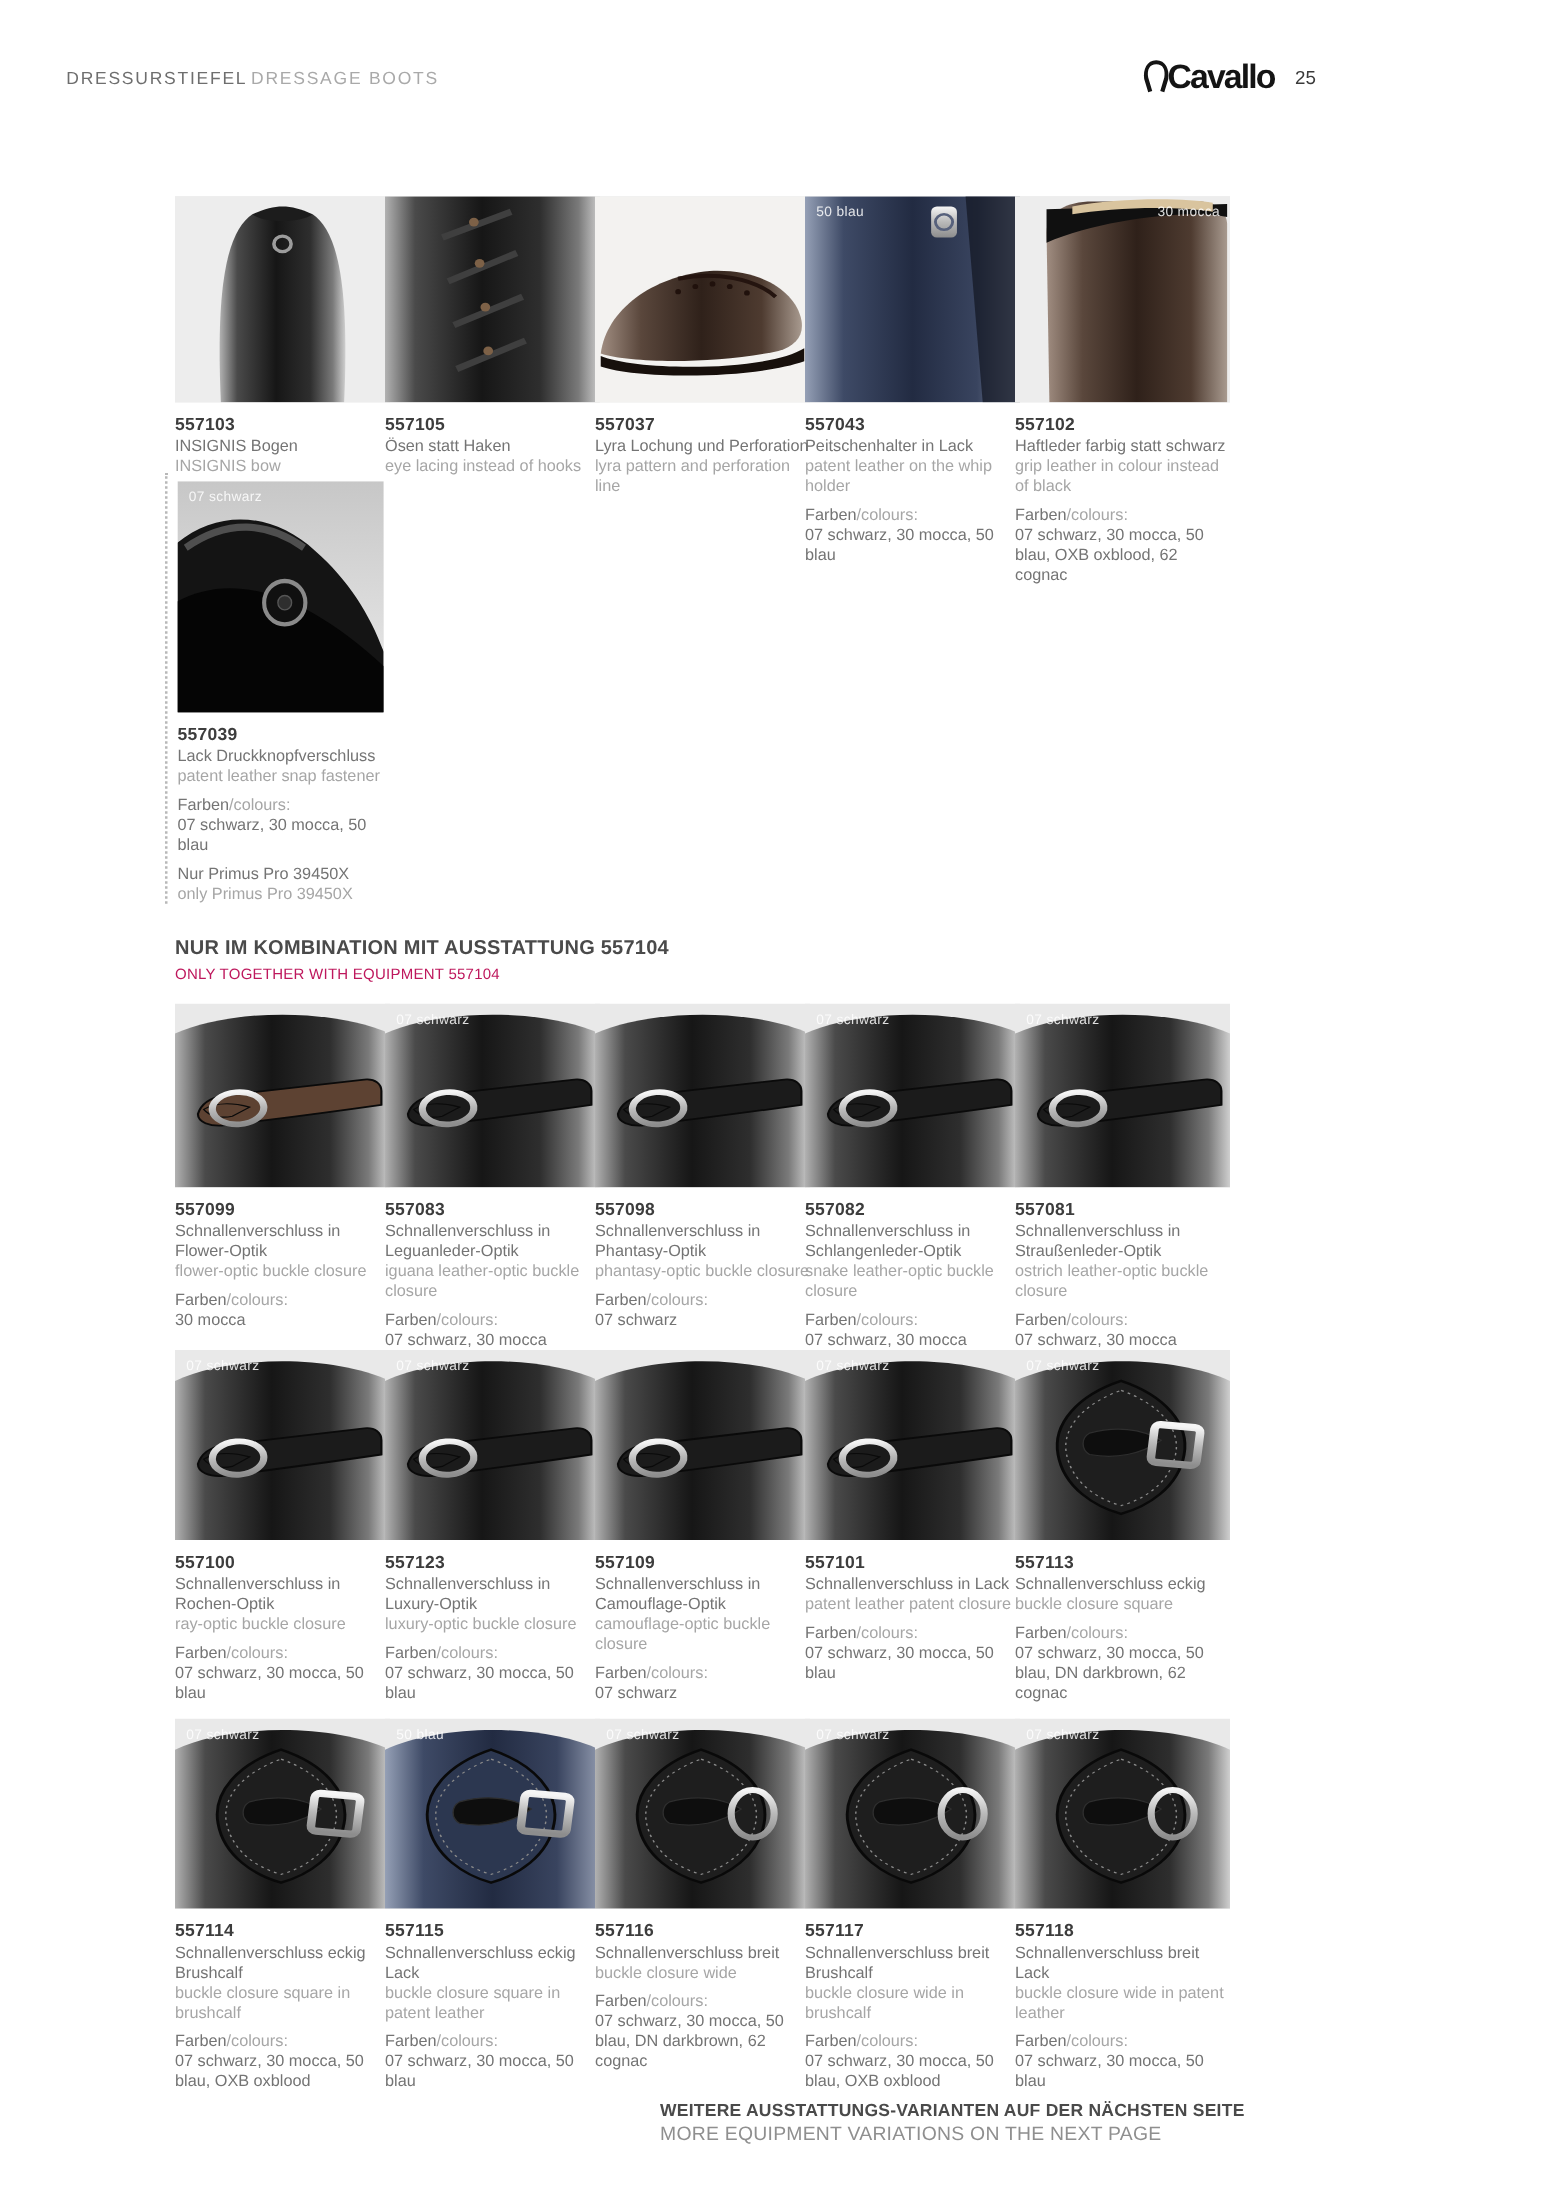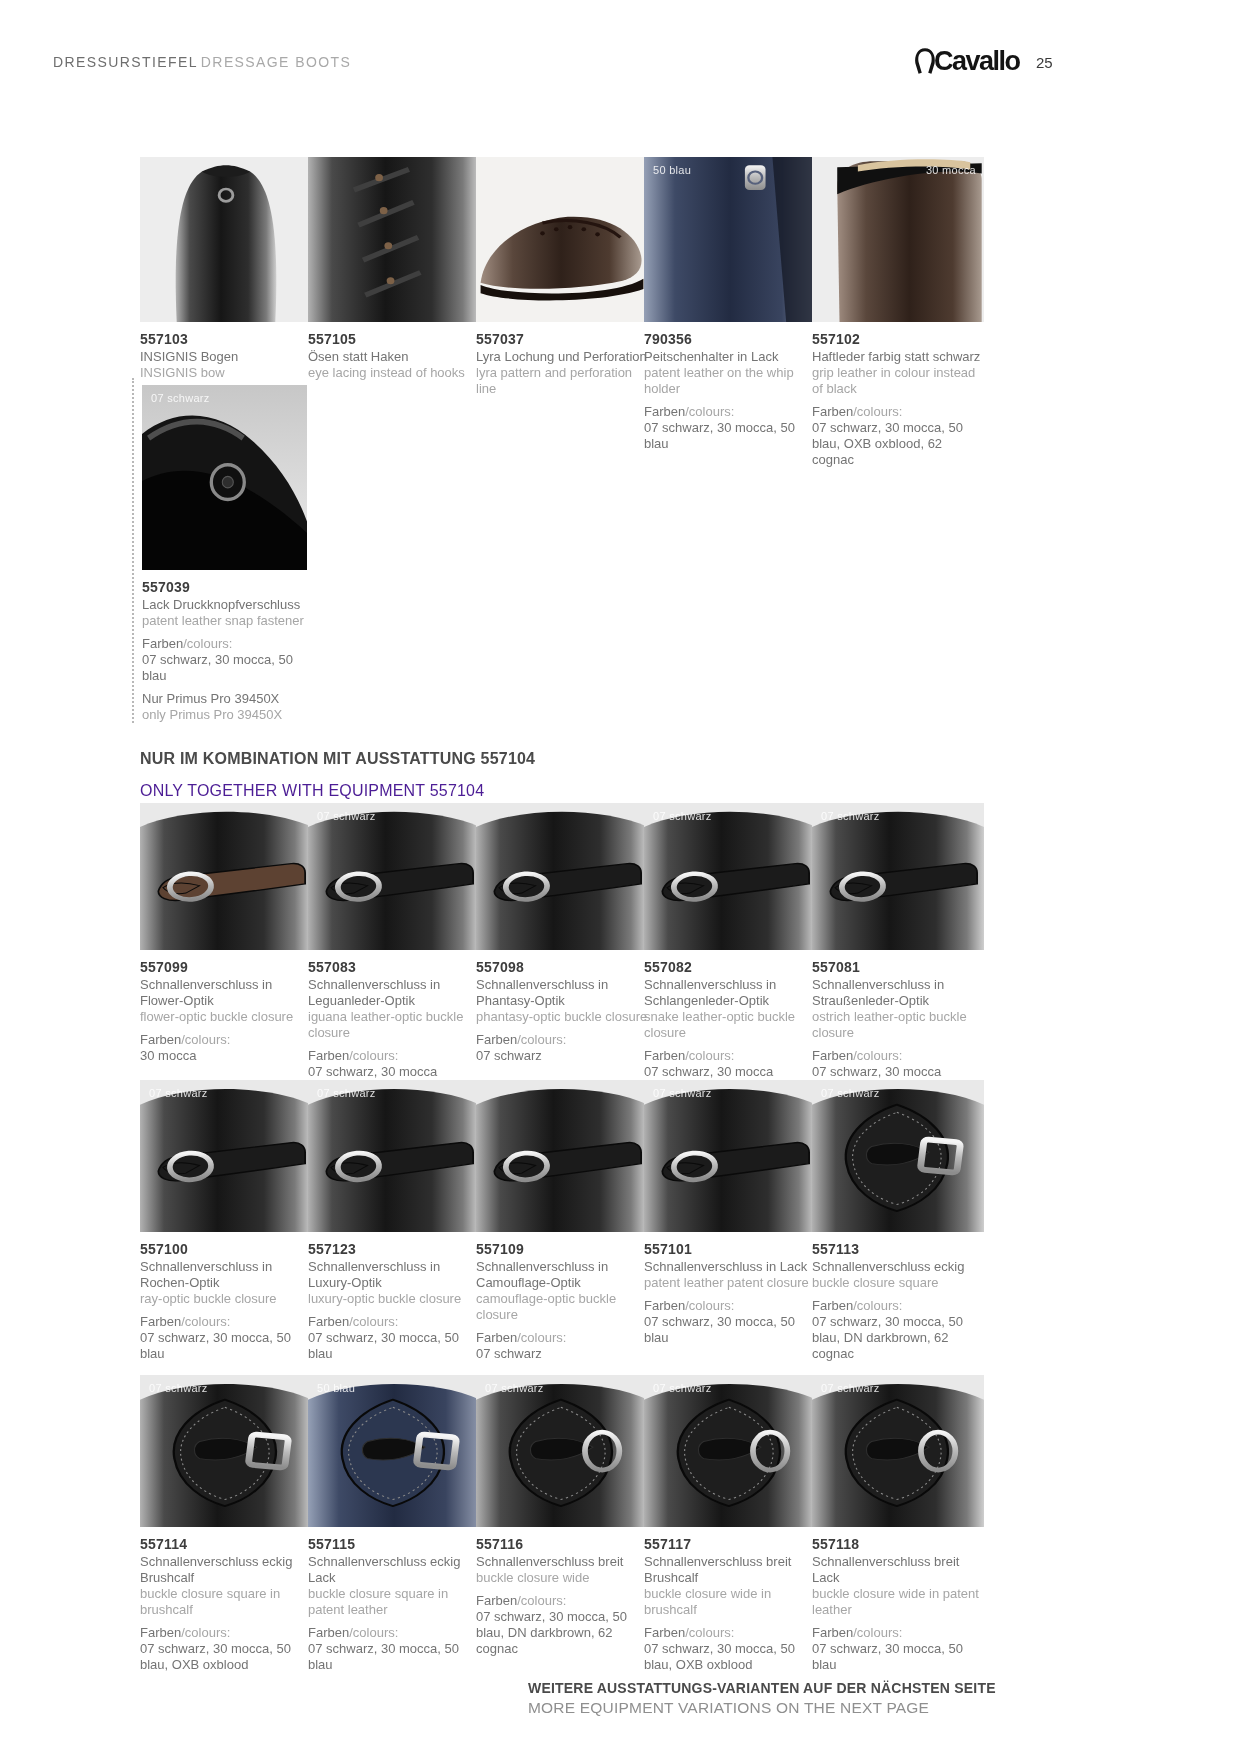--- a/index.html
+++ b/index.html
@@ -34,21 +34,21 @@
 
   #row-features{top:157px}
   #row-features .photo{height:165px}
 
   #row-snap{top:378px;left:132px}
   #row-snap .card{width:184px;border-left:2px dotted #b8b8b8;padding-left:8px;min-height:344px}
   #row-snap .photo{width:165px;height:185px;margin-top:7px}
 
   #heading{position:absolute;left:140px;top:750px}
   .h-de{font-size:16px;font-weight:bold;color:#4a4a4a;letter-spacing:.2px}
-  .h-en{font-size:16px;color:#4c1d95;margin-top:14px;letter-spacing:.2px}
+  .h-en{font-size:12px;color:#be185d;margin-top:4px;letter-spacing:.2px}
 
   #row-b1{top:803px}
   #row-b1 .photo{height:147px}
   #row-b2{top:1080px}
   #row-b2 .photo{height:152px}
   #row-b3{top:1375px}
   #row-b3 .photo{height:152px}
 
   footer{position:absolute;left:528px;top:1680px}
   .ft-de{font-size:14px;font-weight:bold;color:#4a4a4a;letter-spacing:.2px}
@@ -178,21 +178,21 @@
         <div class="photo">
           <svg viewBox="0 0 150 160" preserveAspectRatio="none">
             <rect width="150" height="160" fill="url(#gNavy)"></rect>
             <path d="M112,0 L150,0 L150,160 L124,160 Z" fill="#141824" opacity="0.75"></path>
             <rect x="88" y="8" width="18" height="24" rx="4" fill="url(#gMetal)"></rect>
             <circle cx="97" cy="20" r="6" fill="none" stroke="#57617c" stroke-width="2"></circle>
           </svg>
           <span class="img-label">50 blau</span>
         </div>
         <div class="txt">
-          <div class="pid">790356</div>
+          <div class="pid">557043</div>
           <div class="nde">Peitschenhalter in Lack</div>
           <div class="nen">patent leather on the whip holder</div>
           <div class="farben"><span class="f-de">Farben</span><span class="f-en">/colours:</span></div>
           <div class="colors">07 schwarz, 30 mocca, 50 blau</div>
         </div>
       </div>
       <div class="card">
         <div class="photo">
           <svg viewBox="0 0 150 160" preserveAspectRatio="none">
             <rect width="150" height="160" fill="#ededed"></rect>

